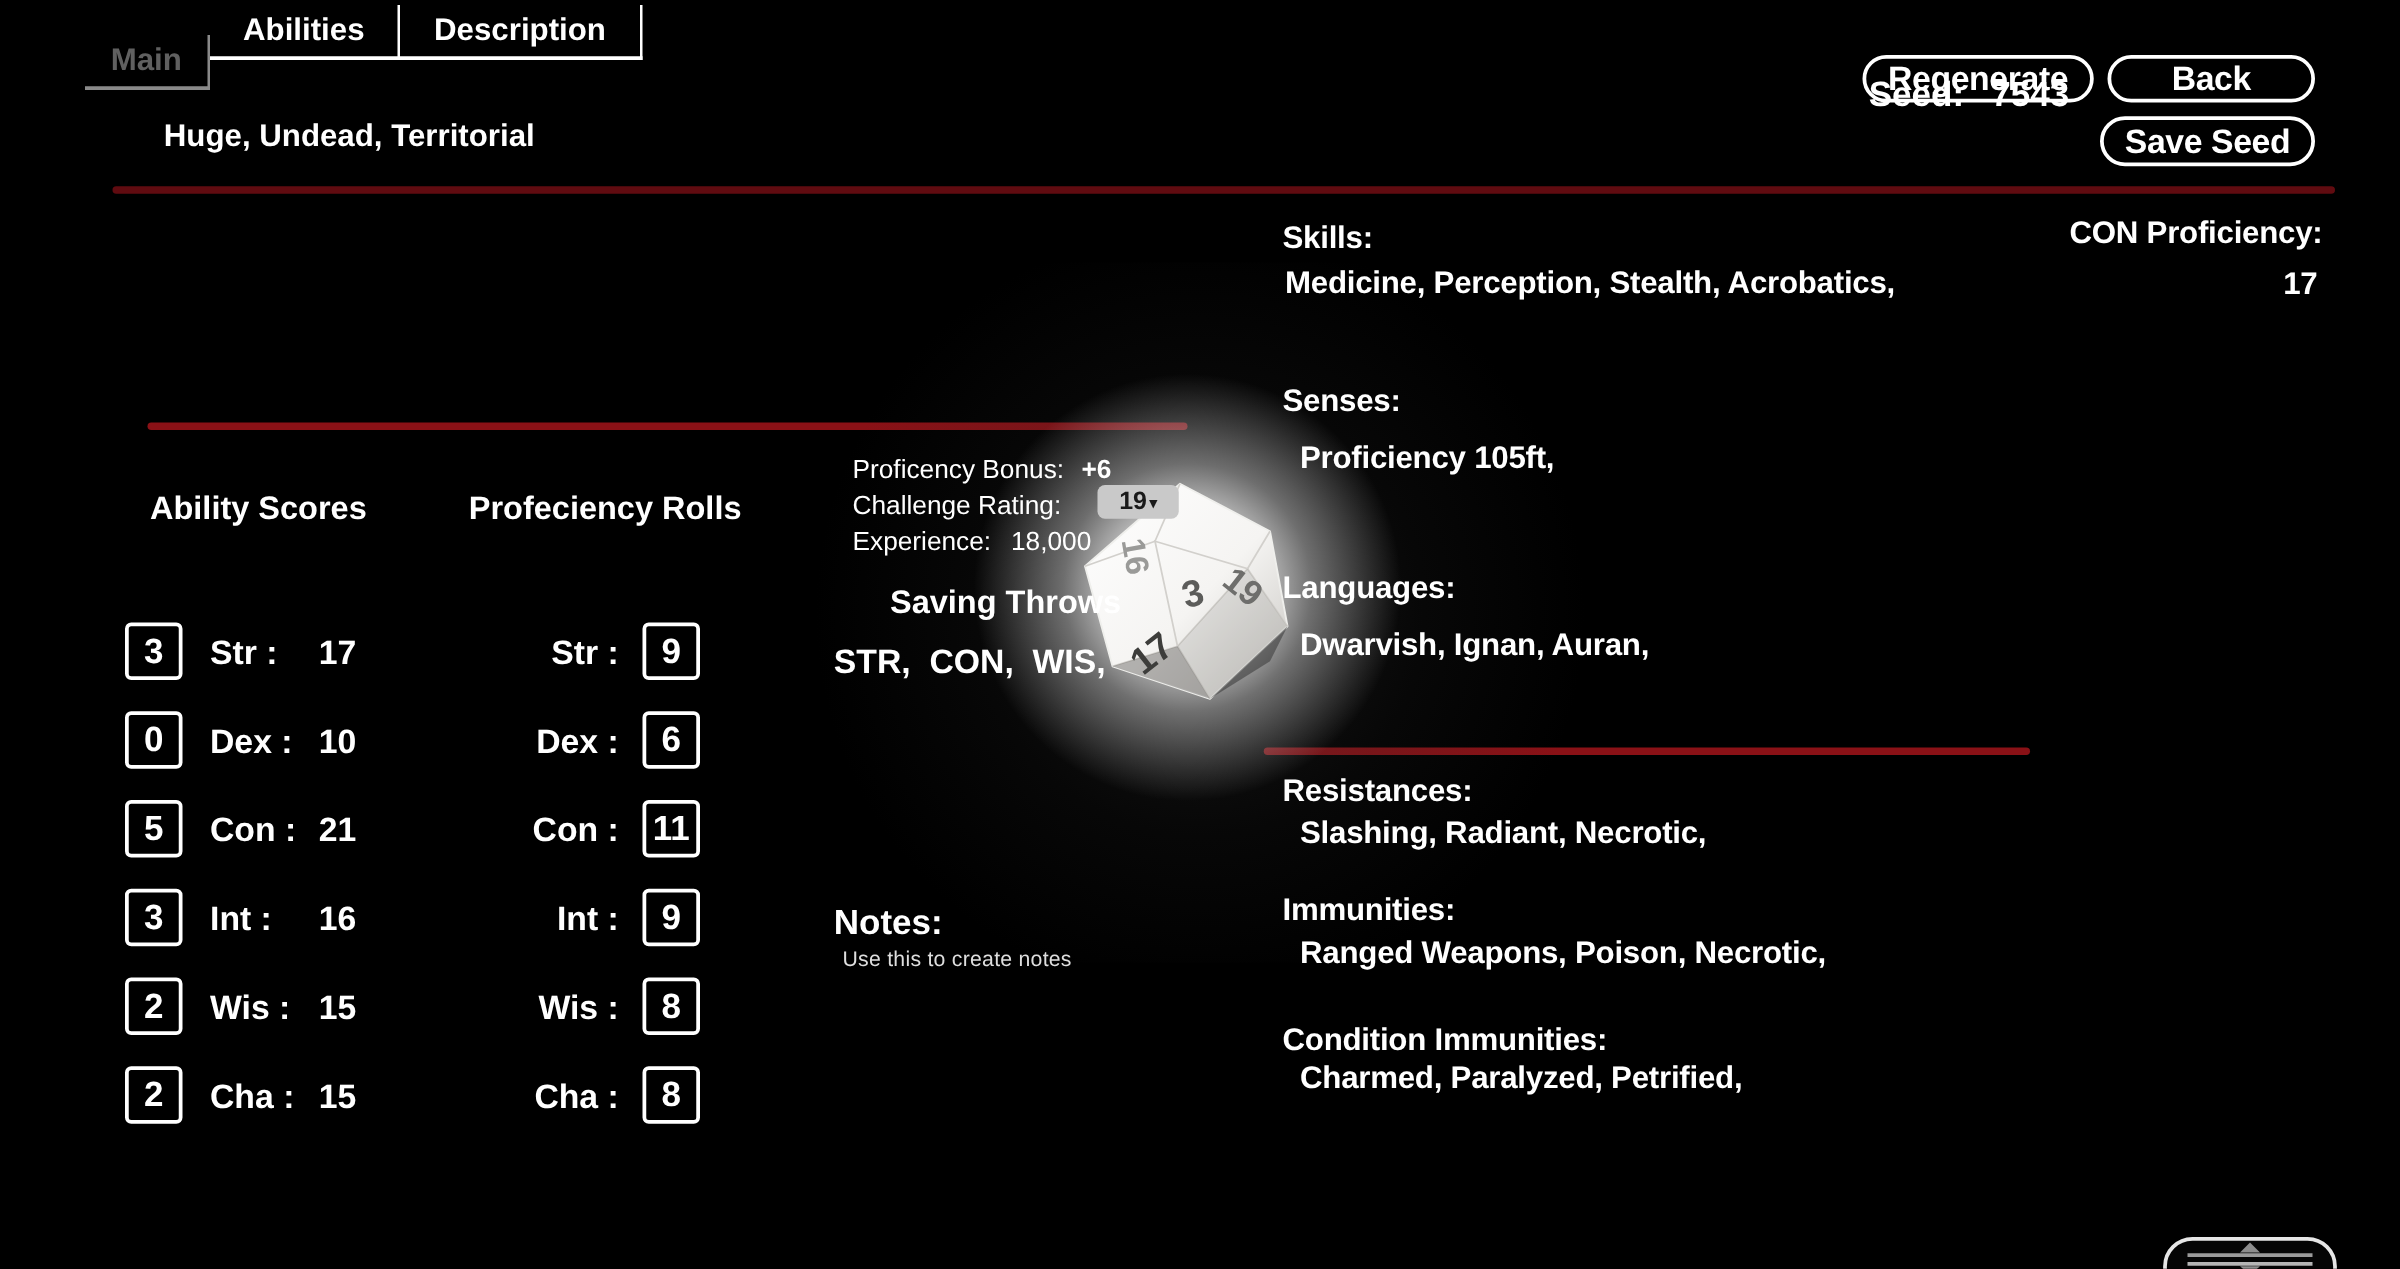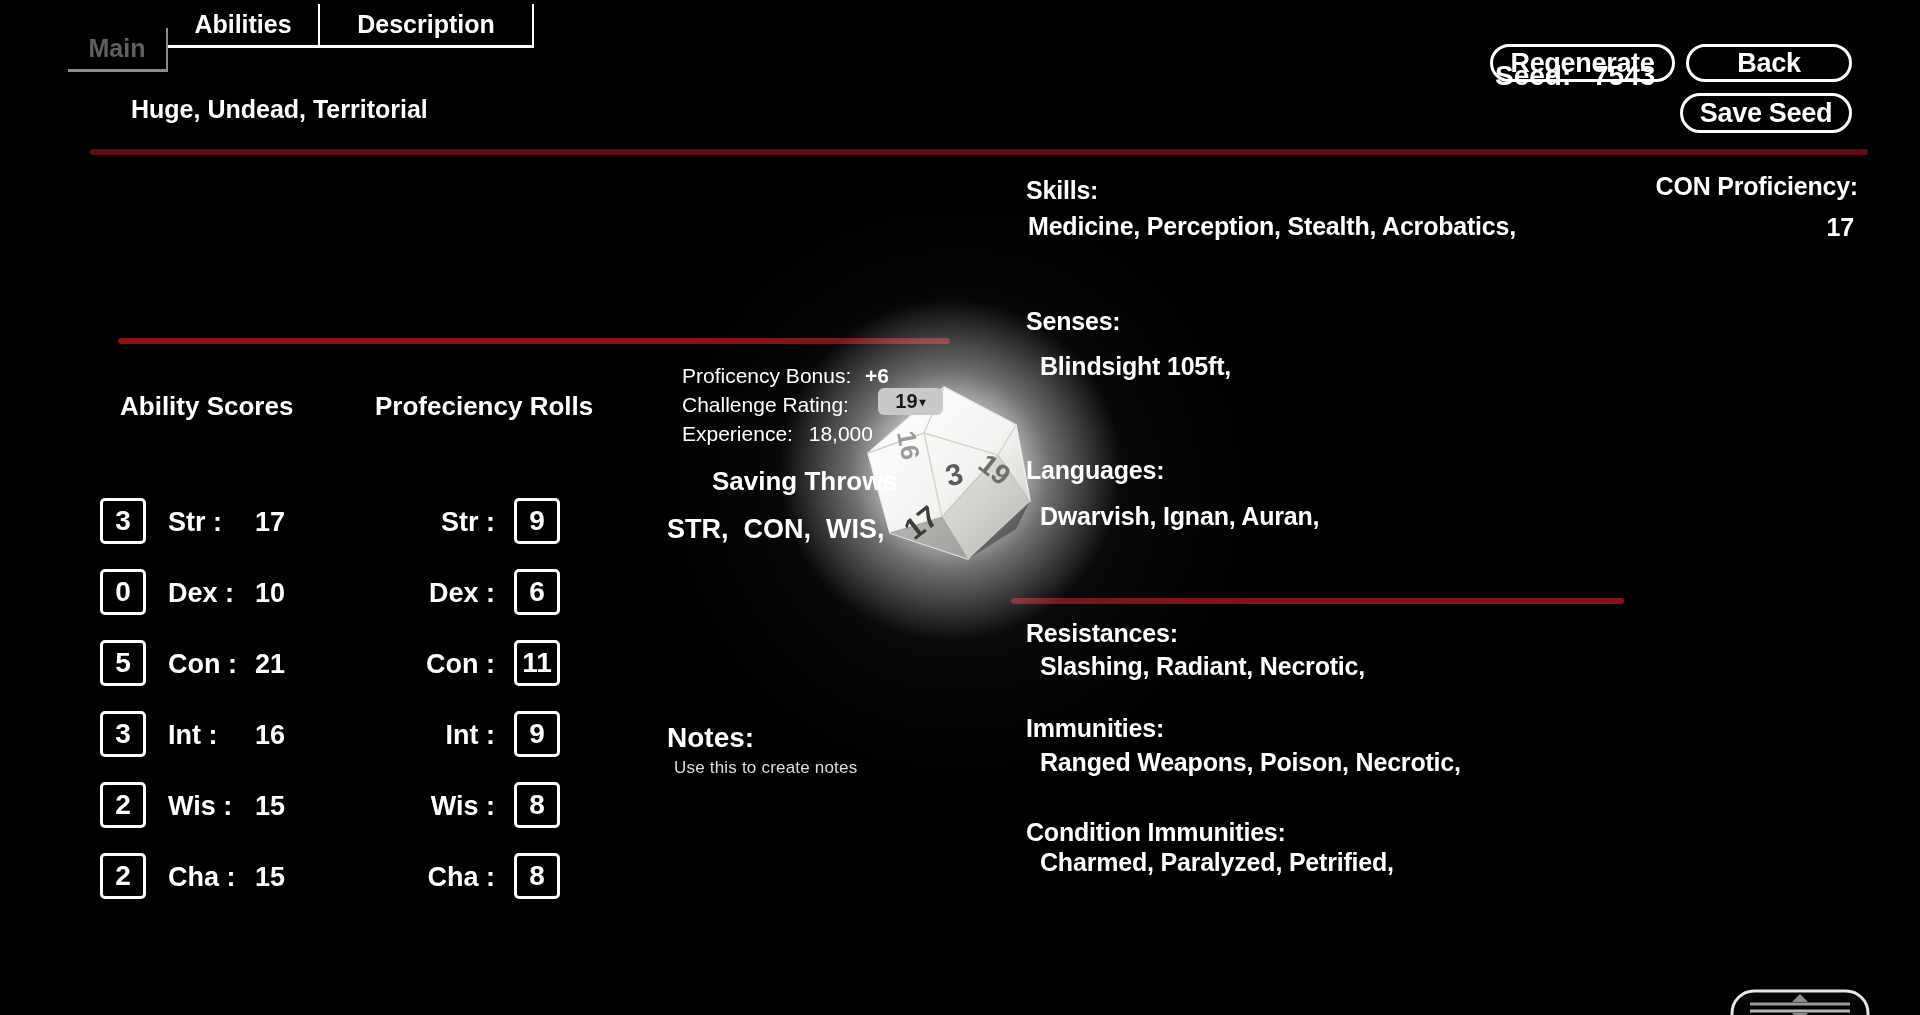--- a/index.html
+++ b/index.html
@@ -44,21 +44,21 @@
 
 <div class="haze"></div>
 <div class="glow"></div>
 
 <div class="tab tab-inactive" style="left:68px;width:100px;">
   <span>Main</span>
 </div>
 <div class="tab tab-active" style="left:168px;width:152px;">
   <span>Abilities</span>
 </div>
-<div class="tab tab-active" style="left:320px;width:214px;">
+<div class="tab tab-active" style="left:320px;width:194px;">
   <span>Description</span>
 </div>
 
 <button class="pill" style="left:1490px;top:8px;width:185px;height:38px;">
   <span>Regenerate</span>
 </button>
 <button class="pill" style="left:1686px;top:8px;width:166px;height:38px;">
   <span>Back</span>
 </button>
 <div class="abs bold txt" style="left:1495px;top:60px;font-size:28px;">
@@ -76,21 +76,21 @@
 <div class="abs bold txt t25" style="left:131px;top:182px;line-height:38px;">
 </div>
 
 <div class="hdr txt" style="left:1026px;top:176px;">Skills:</div>
 <div class="cnt txt" style="left:1028px;top:212px;">Medicine, Perception, Stealth, Acrobatics,</div>
 
 <div class="hdr txt" style="right:62px;top:172px;text-align:right;">CON Proficiency:</div>
 <div class="cnt txt" style="right:66px;top:213px;text-align:right;">17</div>
 
 <div class="hdr txt" style="left:1026px;top:307px;">Senses:</div>
-<div class="cnt txt" style="left:1040px;top:352px;">Blindsight  105ft,</div>
+<div class="cnt txt" style="left:1040px;top:352px;">Proficiency  105ft,</div>
 
 <div class="redline" style="left:118px;top:338px;width:832px;background:#8a1116;"></div>
 
 <div class="abs txt reg" style="left:682px;top:361px;font-size:21px;line-height:29px;">
   <div>
     <span>Proficency Bonus:</span>
     <span class="bold" style="margin-left:8px;">+6</span>
   </div>
   <div>Challenge Rating:</div>
   <div>

